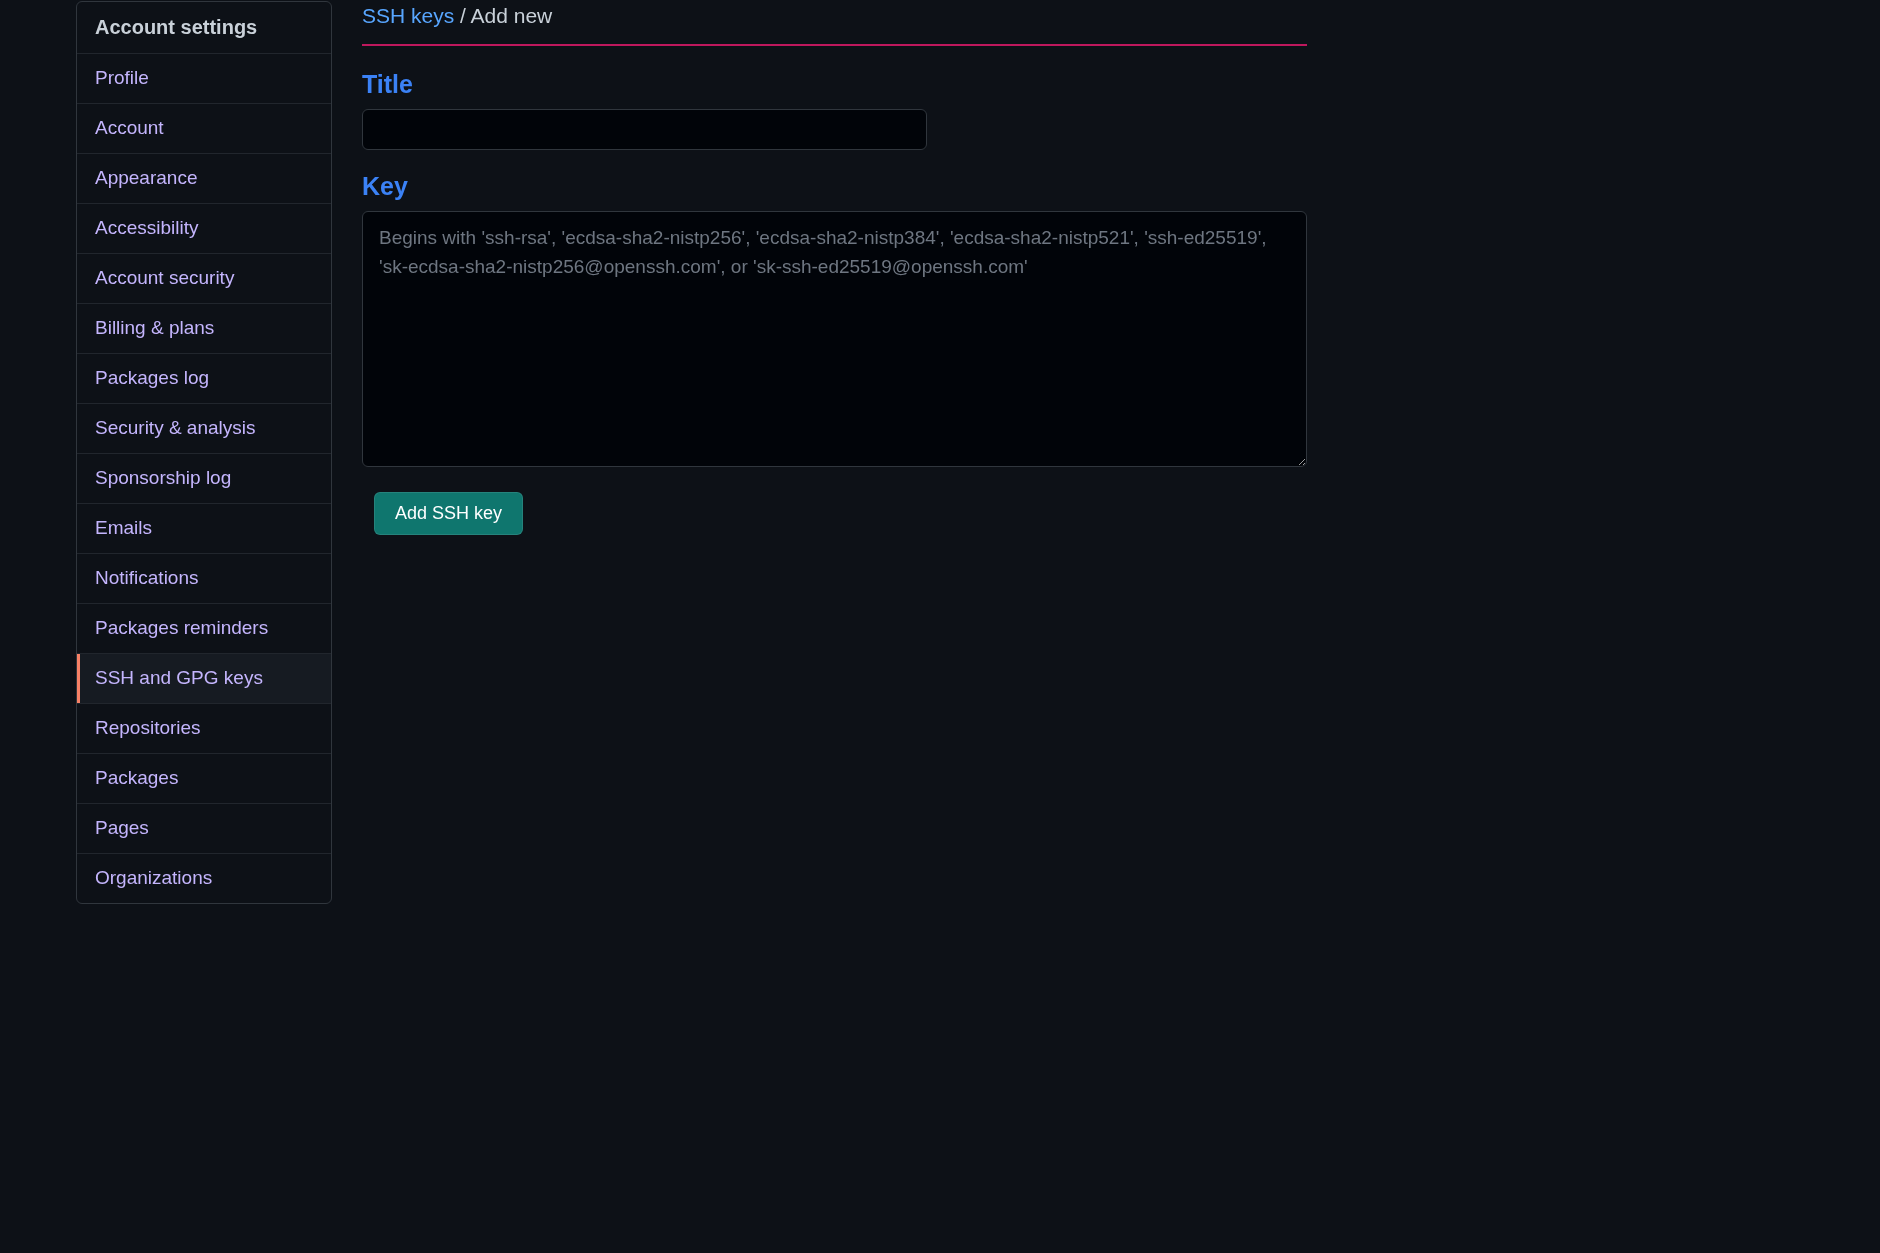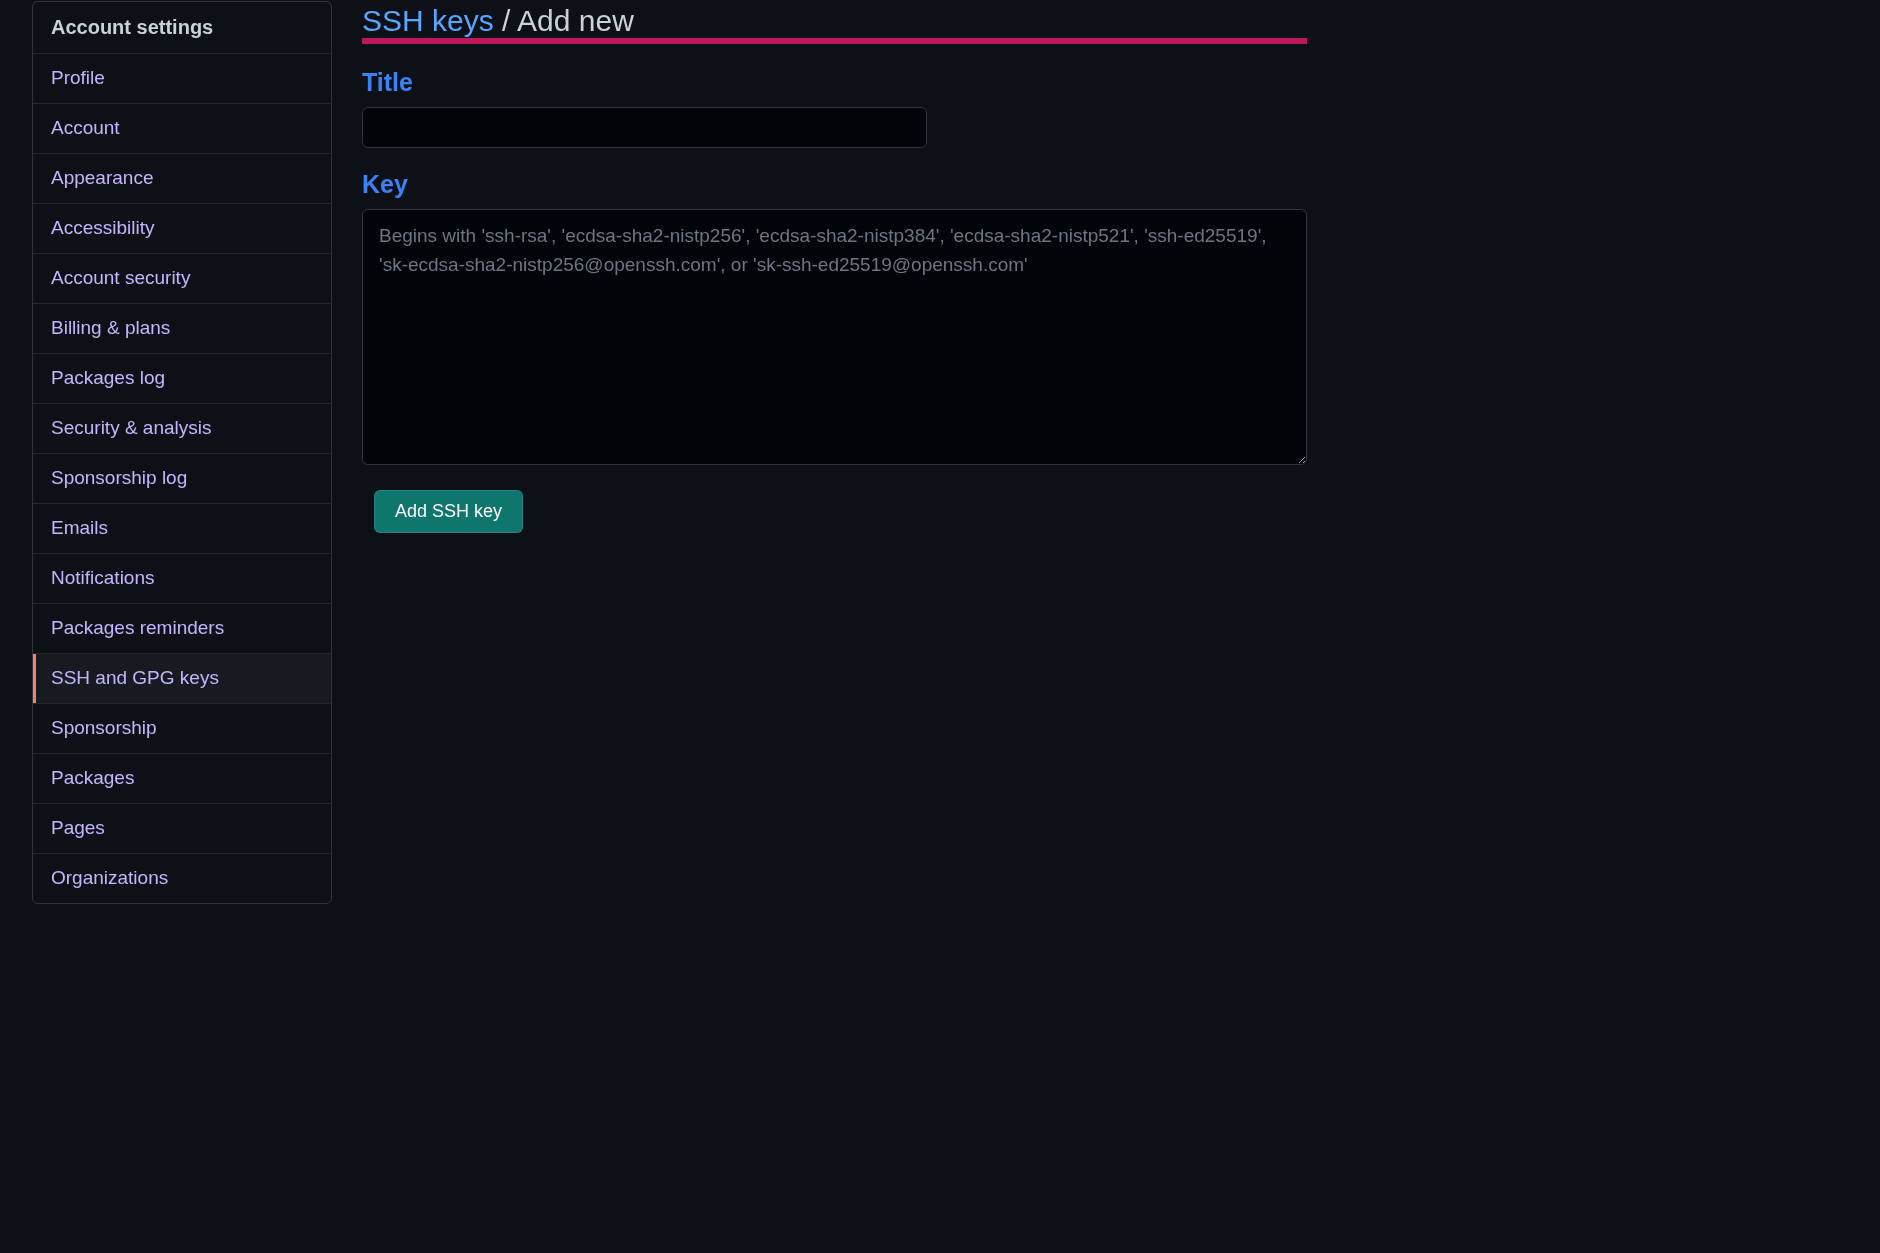--- a/index.html
+++ b/index.html
@@ -15,21 +15,21 @@
       min-height: 1253px;
       width: 1880px;
     }
     .layout {
       display: flex;
       gap: 30px;
       padding: 0;
     }
     .sidebar {
       width: 320px;
-      margin-left: 32px;
+      margin-left: 76px;
       margin-top: 1px;
     }
     .sidebar-box {
       border: 1px solid #30363d;
       border-radius: 6px;
       overflow: hidden;
     }
     .sidebar-header {
       padding: 14px 18px;
       font-weight: 600;
@@ -59,23 +59,24 @@
       bottom: 0;
       width: 3px;
       background-color: #f78166;
     }
     .main {
       flex: 1;
       padding-top: 4px;
       padding-right: 573px;
     }
     .page-header {
-      font-size: 30px;
+      font-size: 21px;
       font-weight: 400;
-      border-bottom: 6px solid #be185d;
+      padding-bottom: 16px;
+      border-bottom: 2px solid #be185d;
       margin-bottom: 24px;
     }
     .page-header .link {
       color: #58a6ff;
     }
     .page-header .separator,
     .page-header .current {
       color: #c9d1d9;
     }
     .form-label {
@@ -139,21 +140,21 @@
       <div class="sidebar-item">Accessibility</div>
       <div class="sidebar-item">Account security</div>
       <div class="sidebar-item">Billing &amp; plans</div>
       <div class="sidebar-item">Packages log</div>
       <div class="sidebar-item">Security &amp; analysis</div>
       <div class="sidebar-item">Sponsorship log</div>
       <div class="sidebar-item">Emails</div>
       <div class="sidebar-item">Notifications</div>
       <div class="sidebar-item">Packages reminders</div>
       <div class="sidebar-item active">SSH and GPG keys</div>
-      <div class="sidebar-item">Sponsorship</div>
+      <div class="sidebar-item">Repositories</div>
       <div class="sidebar-item">Packages</div>
       <div class="sidebar-item">Pages</div>
       <div class="sidebar-item">Organizations</div>
     </div>
   </nav>
 
   <main class="main">
     <h1 class="page-header">
       <span class="link">SSH keys</span><span class="separator"> / </span><span class="current">Add new</span>
     </h1>

